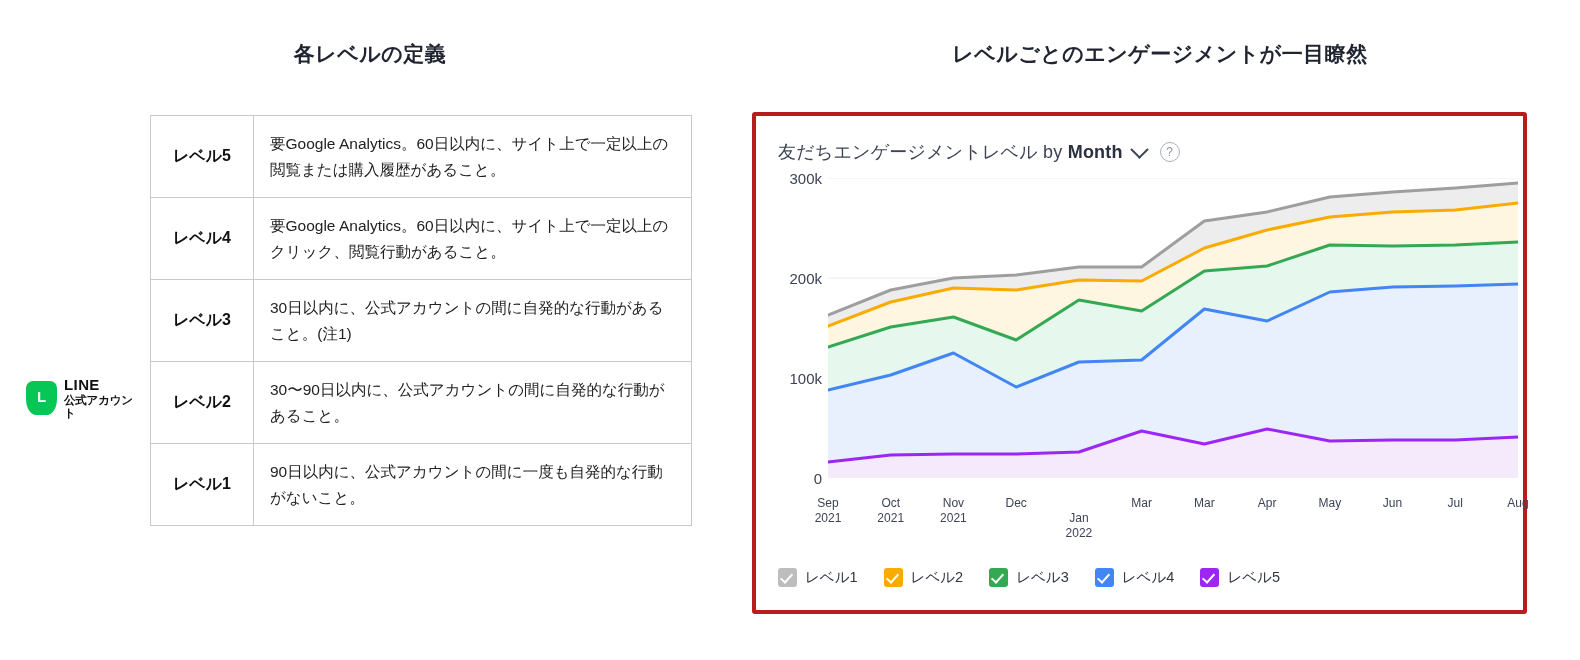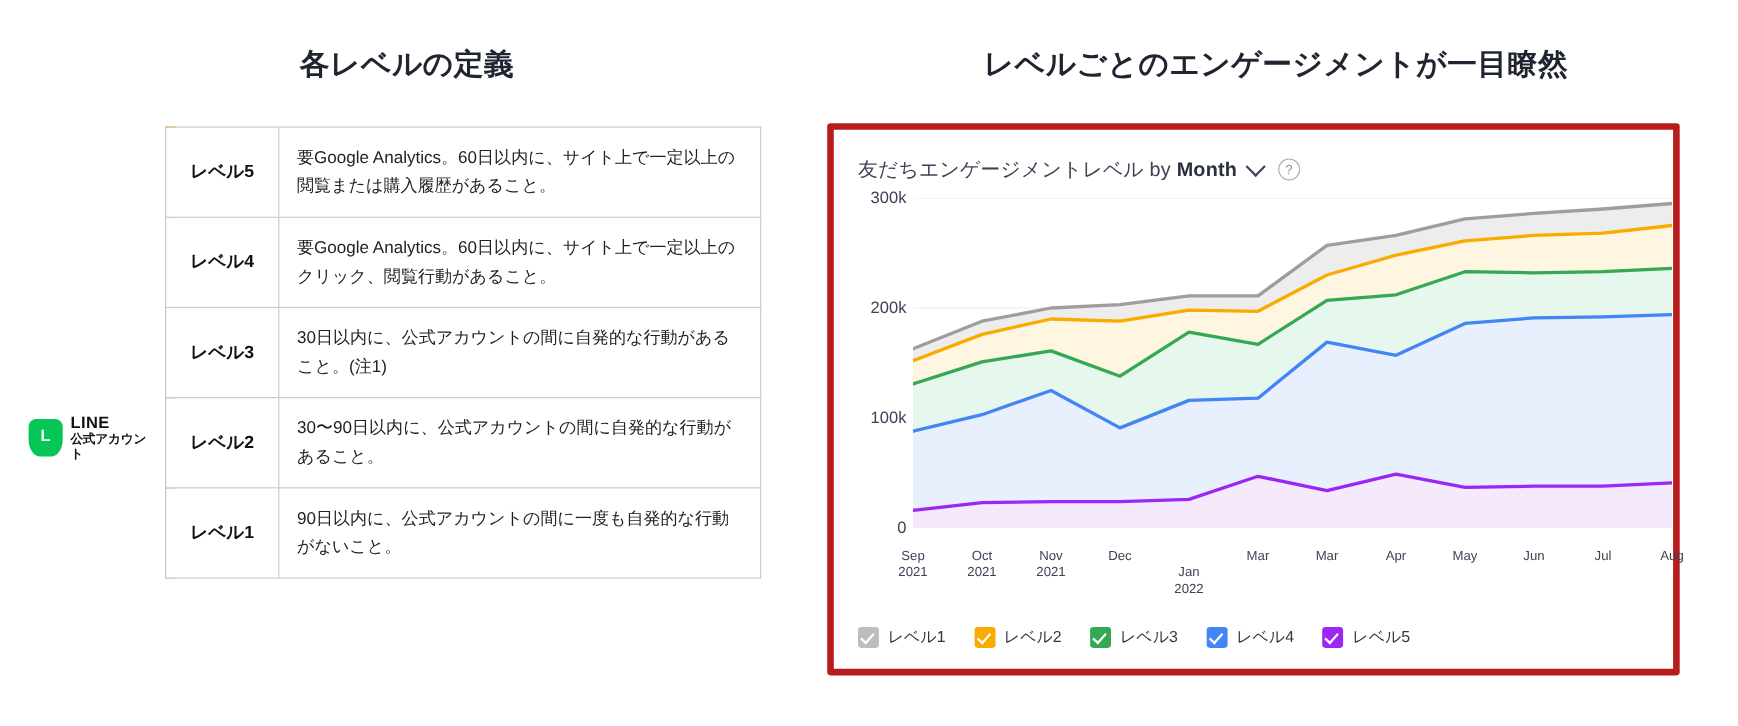--- a/index.html
+++ b/index.html
@@ -6,21 +6,21 @@
   body{
     width:1580px;height:660px;background:#ffffff;
     font-family:"Liberation Sans","DejaVu Sans",sans-serif;
     color:#222;overflow:hidden;position:relative;
   }
   .panel{position:absolute;top:0;height:660px;}
   #left-panel{left:0;width:740px;}
   #right-panel{left:740px;width:840px;}
 
   .panel-title{
-    text-align:center;font-size:27px;font-weight:bold;color:#1f2430;
+    text-align:center;font-size:21px;font-weight:bold;color:#1f2430;
     letter-spacing:.5px;
   }
   #left-panel .panel-title{margin-top:40px;}
   #right-panel .panel-title{margin-top:40px;}
 
   
   .table-wrap{position:absolute;left:150px;top:115px;width:542px;}
   .lvl-table{border-collapse:collapse;width:542px;table-layout:fixed;}
   .lvl-table td{border:1px solid #c9c9c9;vertical-align:middle;background:#fff;}
   .col-name{width:100px;text-align:center;font-weight:bold;font-size:16px;color:#111;}
@@ -56,21 +56,21 @@
 
   
   .footnote{
     position:absolute;left:148px;top:536px;width:556px;
     font-size:14.5px;line-height:1.72;color:#3c3c3c;
   }
 
   
   .chart-card{
     position:absolute;left:12px;top:112px;width:775px;height:502px;
-    border:6px solid #b91c1c;border-radius:3px;background:#fff;box-sizing:border-box;
+    border:4px solid #b91c1c;border-radius:3px;background:#fff;box-sizing:border-box;
   }
   .chart-head{display:flex;align-items:center;gap:10px;padding:24px 0 0 22px;}
   .chart-head-title{font-size:18px;color:#3d4355;letter-spacing:.2px;}
   .chart-head-title b{font-weight:bold;color:#2b3040;}
   .chev{
     width:11px;height:11px;border-right:2px solid #3d4355;border-bottom:2px solid #3d4355;
     transform:rotate(45deg) translate(-2px,-2px);
   }
   .help-ic{
     width:18px;height:18px;border-radius:50%;border:1.4px solid #aab0bb;

